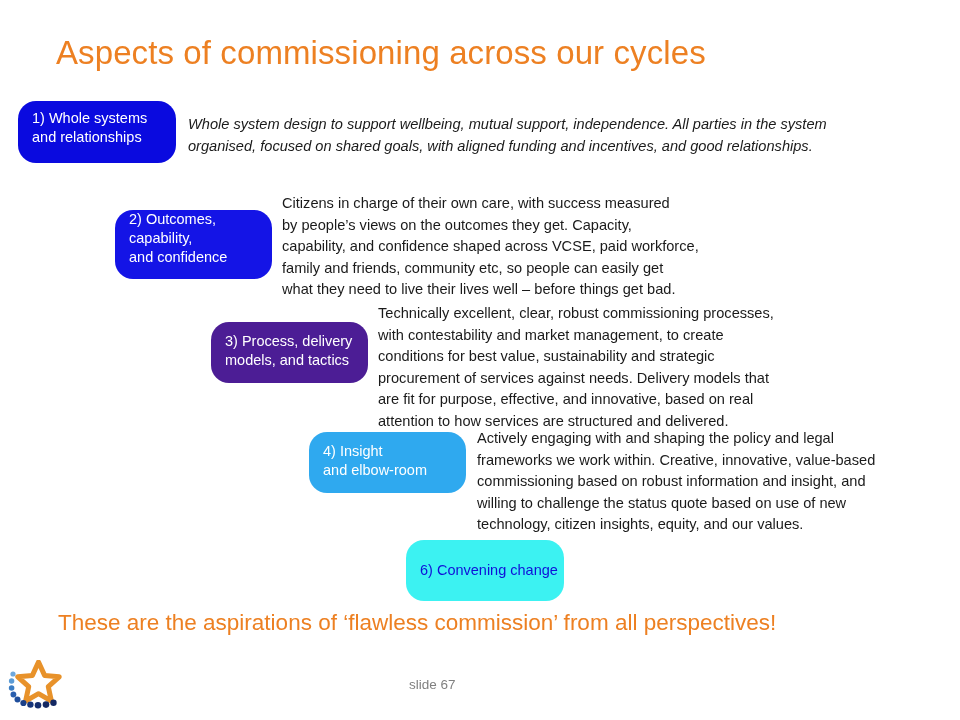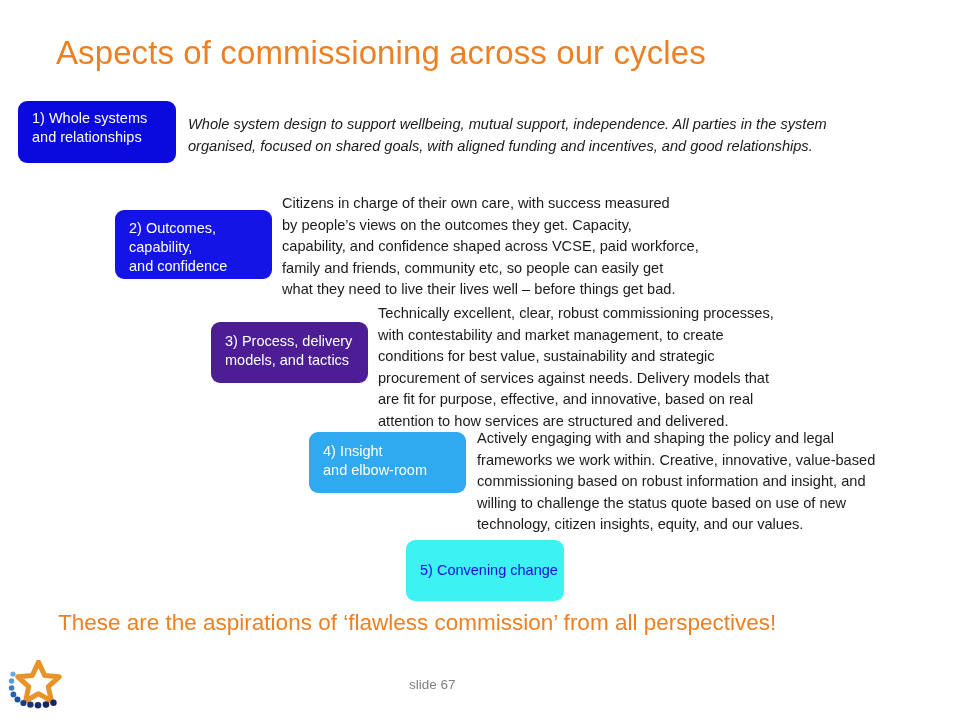--- a/index.html
+++ b/index.html
@@ -31,41 +31,41 @@
     font-size: 33px;
     font-weight: 400;
     color: #ED8022;
     letter-spacing: 0.1px;
     white-space: nowrap;
   }
 
   
   .stage-box {
     position: absolute;
-    border-radius: 9px;
+    border-radius: 18px;
     box-sizing: border-box;
     display: flex;
     align-items: center;
     padding: 0 0 0 14px;
     color: #ffffff;
     font-size: 14.5px;
     line-height: 1.32;
     font-weight: 400;
     white-space: pre-line;
   }
   .stage-box.b1 { left: 18px;  top: 101px; width: 158px; height: 62px; background: #0A0ADF; }
   .stage-box.b2 { left: 115px; top: 210px; width: 157px; height: 69px; background: #1414E6; }
   .stage-box.b3 { left: 211px; top: 322px; width: 157px; height: 61px; background: #4c1d95; }
   .stage-box.b4 { left: 309px; top: 432px; width: 157px; height: 61px; background: #2FA9EF; }
   .stage-box.b5 {
     left: 406px; top: 540px; width: 158px; height: 61px;
     background: #3CF2F2; color: #1010D8; align-items: center;
   }
   .stage-box.b1 { align-items: flex-start; padding-top: 8px; }
-  .stage-box.b2 { align-items: flex-start; padding-top: 9px; }
+  .stage-box.b2 { align-items: flex-start; }
   .stage-box.b3 { align-items: flex-start; padding-top: 10px; }
   .stage-box.b4 { align-items: flex-start; padding-top: 10px; }
 
   
   .stage-desc {
     position: absolute;
     color: #1a1a1a;
     font-size: 14.6px;
     line-height: 21.5px;
     white-space: pre-line;
@@ -136,21 +136,21 @@
 attention to how services are structured and delivered.</div>
 
   <div class="stage-box b4">4) Insight
 and elbow-room</div>
   <div class="stage-desc d4">Actively engaging with and shaping the policy and legal
 frameworks we work within. Creative, innovative, value-based
 commissioning based on robust information and insight, and
 willing to challenge the status quote based on use of new
 technology, citizen insights, equity, and our values.</div>
 
-  <div class="stage-box b5">5) Convening change</div>
+  <div class="stage-box b5">6) Convening change</div>
 
   <div class="tagline">These are the aspirations of ‘flawless commission’ from all perspectives!</div>
 
   <div class="slide-number">slide 67</div>
 
   <div class="logo">
     <svg width="150" height="56" viewBox="0 0 150 56">
       <path d="M30.5 2 L36.6 15.4 L51.2 16.8 L40.3 26.7 L43.4 41.1 L30.5 33.7 L17.6 41.1 L20.7 26.7 L9.8 16.8 L24.4 15.4 Z" fill="none" stroke="#E8922A" stroke-width="5" stroke-linejoin="round"></path>
       <g>
         <circle cx="5" cy="14" r="2.6" fill="#6FA8DC"></circle>

